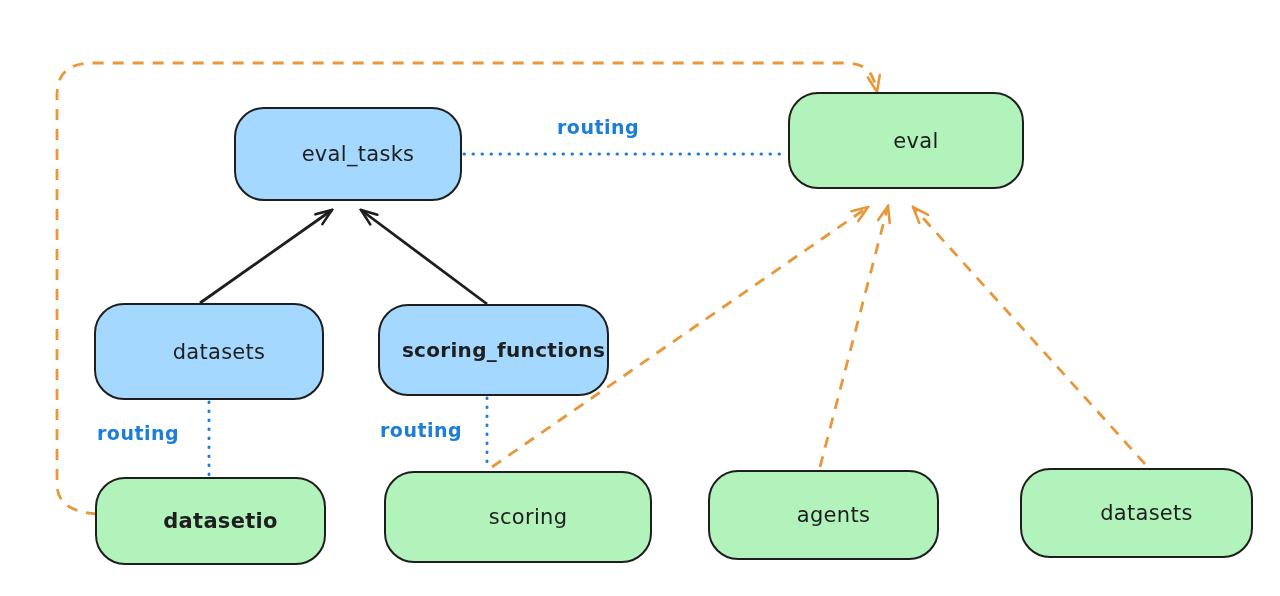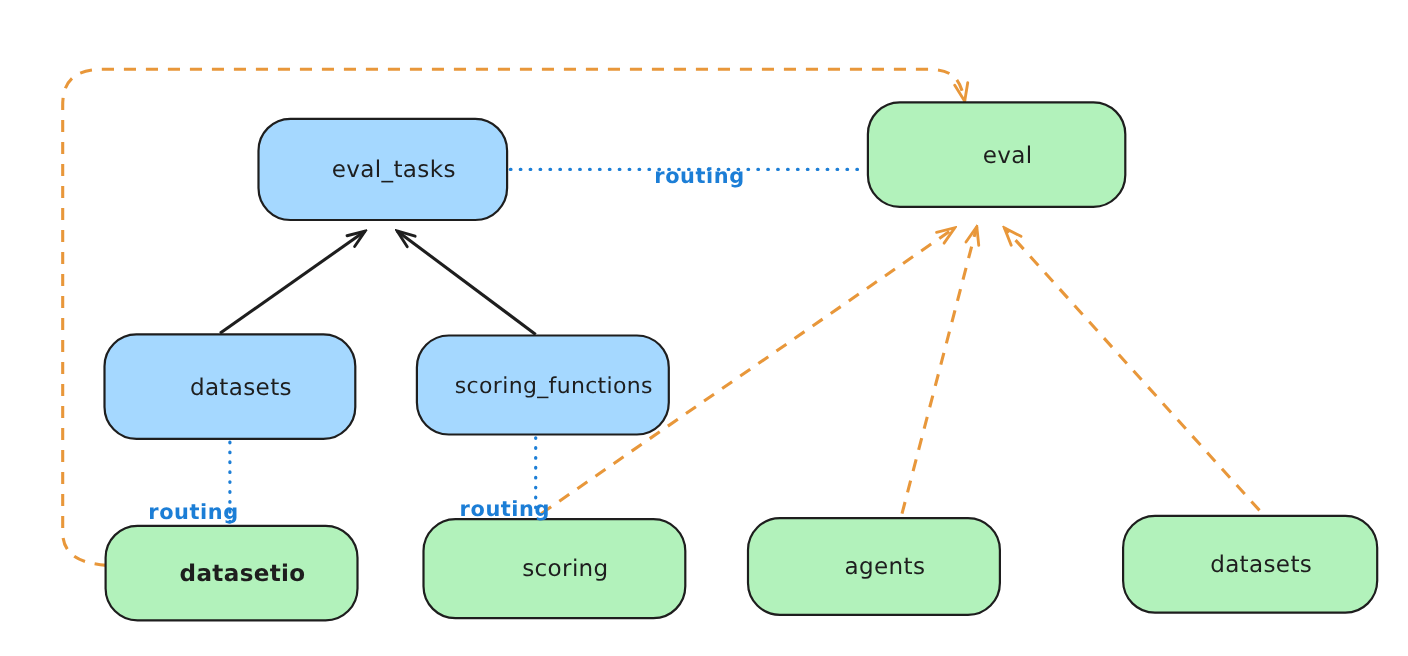--- a/index.html
+++ b/index.html
@@ -33,35 +33,34 @@
     letter-spacing: 0.3px;
     padding-left: 20px;
   }
   .node.blue  { background: #a5d8ff; }
   .node.green { background: #b2f2bb; }
 
   
   .n-eval-tasks        { left: 234px;  top: 107px; width: 228px; height: 94px; }
   .n-eval              { left: 788px;  top: 92px; width: 236px; height: 97px; }
   .n-datasets          { left: 94px;   top: 303px; width: 230px; height: 97px; justify-content: center; }
-  .n-scoring-functions { left: 378px;  top: 304px; width: 231px; height: 92px; font-size: 20px; }
+  .n-scoring-functions { left: 378px;  top: 304px; width: 231px; height: 92px; font-size: 20px; font-weight: bold; }
   .n-datasetio         { left: 95px;   top: 477px; width: 231px; height: 88px; font-weight: bold; }
-  .n-scoring           { left: 384px;  top: 471px; width: 240px; height: 92px; }
-  .n-agents            { left: 679px;  top: 470px; width: 231px; height: 90px; }
+  .n-scoring           { left: 384px;  top: 471px; width: 268px; height: 92px; }
+  .n-agents            { left: 708px;  top: 470px; width: 231px; height: 90px; }
   .n-inference         { left: 1020px; top: 468px; width: 233px; height: 90px; }
 
   .routing-label {
     position: absolute;
     color: #1c7ed6;
     font-size: 19px;
     font-weight: 700;
     letter-spacing: 0.5px;
     width: 120px;
-    text-align: right;
-    margin-top: 33px;
+    text-align: left;
   }
   .rl-top  { left: 557px; top: 116px; }
   .rl-left { left: 97px;  top: 422px; }
   .rl-mid  { left: 380px; top: 419px; }
 </style>
 </head>
 <body>
 
 <div class="canvas">
 

